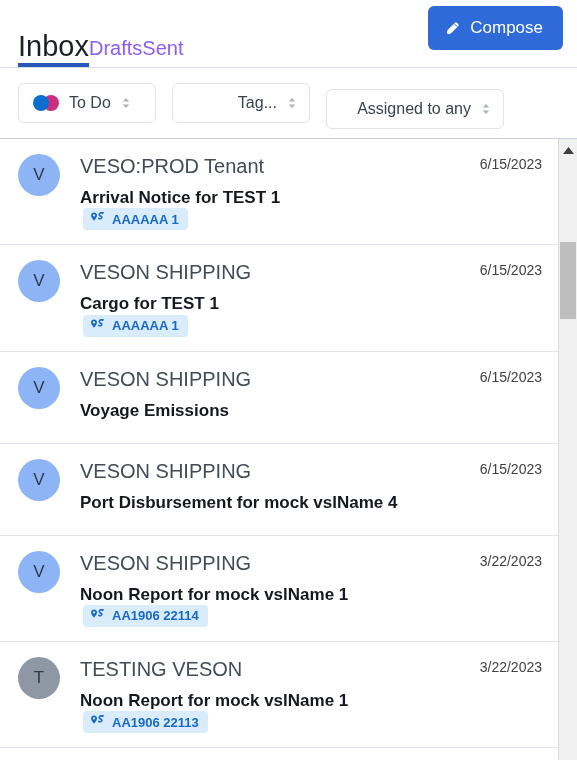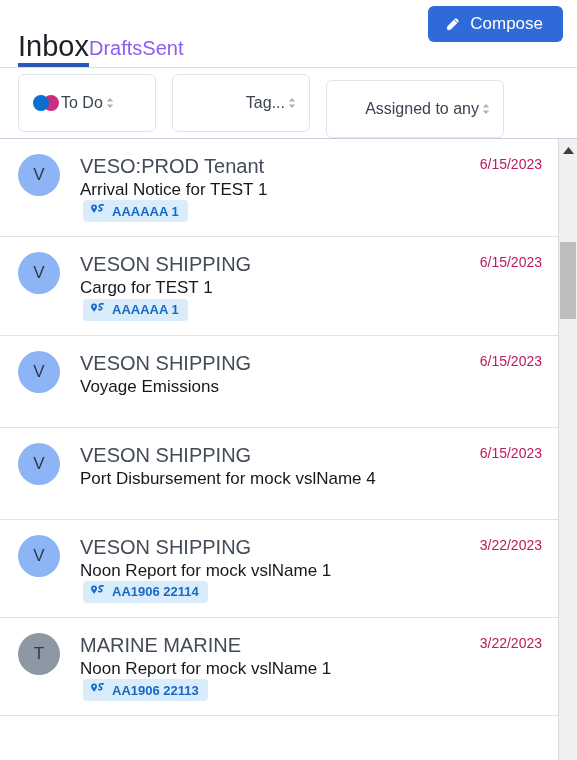--- a/index.html
+++ b/index.html
@@ -61,21 +61,21 @@
     right: 0;
     bottom: 0;
     height: 4px;
     background: #2859b8;
   }
 
   .compose-btn {
     position: absolute;
     right: 14px;
     top: 6px;
-    height: 36px;
+    height: 44px;
     padding: 0 20px 0 16px;
     background: #2f6ad9;
     border: none;
     border-radius: 6px;
     color: #ffffff;
     font-size: 17px;
     font-family: "Liberation Sans", sans-serif;
     display: flex;
     align-items: center;
     gap: 9px;
@@ -89,28 +89,28 @@
     height: 71px;
     display: flex;
     align-items: center;
     gap: 16px;
     padding: 0 18px;
     border-bottom: 1px solid #c8d0df;
     background: #ffffff;
   }
 
   .filter {
-    height: 58px;
+    height: 40px;
     border: 1px solid #dfe3ea;
     border-radius: 6px;
     background: #ffffff;
     display: flex;
     align-items: center;
     justify-content: center;
-    gap: 2px;
+    gap: 10px;
     padding: 8px 12px;
     font-size: 16px;
     color: #3a4350;
     cursor: pointer;
     white-space: nowrap;
   }
   .filter.todo   { width: 138px; justify-content: flex-start; padding-left: 14px; }
   .filter.tag    { width: 138px; }
   .filter.assign { width: 178px; margin-top: 12px; }
 
@@ -176,33 +176,34 @@
   .sender {
     font-size: 20px;
     color: #434b57;
     line-height: 1.25;
     white-space: nowrap;
     overflow: hidden;
     text-overflow: ellipsis;
   }
 
   .subject {
+    margin-top: 8px;
     font-size: 17px;
     color: #15191f;
-    font-weight: normal;
+    font-weight: bold;
     line-height: 1.25;
     white-space: nowrap;
     overflow: hidden;
     text-overflow: ellipsis;
   }
 
   .date {
     flex: 0 0 auto;
     font-size: 14px;
-    color: #be185d;
+    color: #404040;
     padding-left: 10px;
     padding-top: 3px;
     white-space: nowrap;
   }
 
   .badge {
     display: inline-flex;
     align-items: center;
     gap: 7px;
     margin-top: 0;
@@ -379,21 +380,21 @@
                   </svg>
                 </span>
                 <span>AA1906 22114</span>
               </span></div>
           </div>
           <div class="date">3/22/2023</div>
         </div>
         <div class="row">
           <div class="avatar gray">T</div>
           <div class="rowbody">
-            <div class="sender">MARINE MARINE</div>
+            <div class="sender">TESTING VESON</div>
             <div class="subject">Noon Report for mock vslName 1</div>
             <div><span class="badge">
                 <span>
                   <svg width="15" height="14" viewBox="0 0 16 15">
                     <path d="M4.3 0.6 C2.5 0.6 1.1 2 1.1 3.7 C1.1 6 4.3 9.2 4.3 9.2 C4.3 9.2 7.5 6 7.5 3.7 C7.5 2 6.1 0.6 4.3 0.6 Z" fill="#1769c4"></path>
                     <circle cx="4.3" cy="3.7" r="1.25" fill="#d9ecfb"></circle>
                     <path d="M13.4 1.2 C12.2 0.6 10.7 1 10.1 2 C9.6 3 10.2 3.9 11.2 4.3 C12.3 4.7 12.9 5.3 12.4 6.2 C11.9 7.1 10.5 7.4 9.4 6.9" stroke="#1769c4" stroke-width="1.7" fill="none" stroke-linecap="round"></path>
                     <circle cx="13.6" cy="0.9" r="1.1" fill="#1769c4"></circle>
                   </svg>
                 </span>

